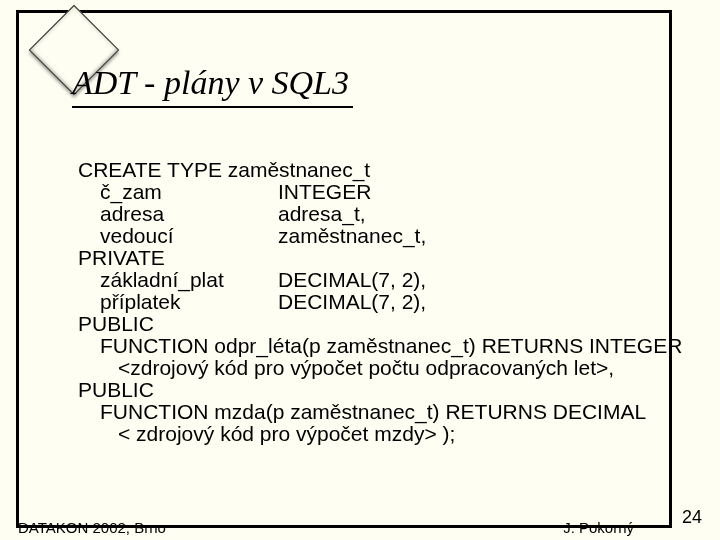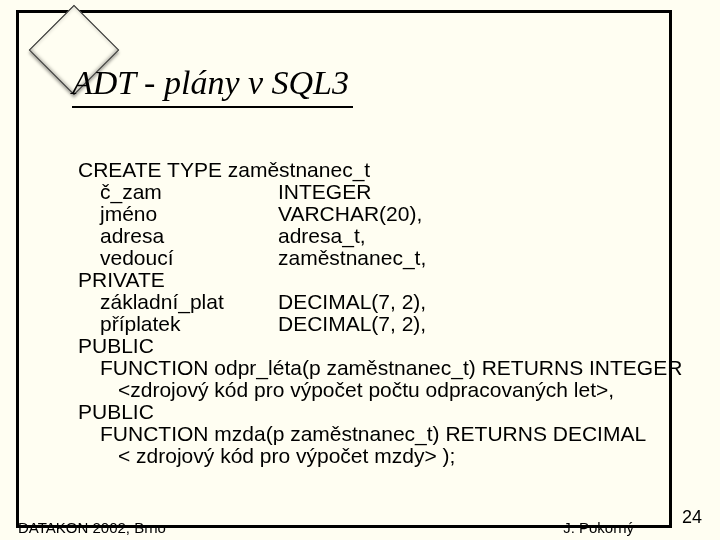--- a/index.html
+++ b/index.html
@@ -72,21 +72,20 @@
 <body>
 
 <div class="frame"></div>
 <div class="diamond"></div>
 
 <div class="title">ADT - plány v SQL3</div>
 
 <div class="code" id="code-block">
     <div class="row">CREATE TYPE zaměstnanec_t</div>
     <div class="row lvl1"><span class="name">č_zam</span><span>INTEGER</span></div>
-    <div class="row lvl1"><span class="name">jméno</span><span>VARCHAR(20),</span></div>
     <div class="row lvl1"><span class="name">adresa</span><span>adresa_t,</span></div>
     <div class="row lvl1"><span class="name">vedoucí</span><span>zaměstnanec_t,</span></div>
     <div class="row">PRIVATE</div>
     <div class="row lvl1"><span class="name">základní_plat</span><span>DECIMAL(7, 2),</span></div>
     <div class="row lvl1"><span class="name">příplatek</span><span>DECIMAL(7, 2),</span></div>
     <div class="row">PUBLIC</div>
     <div class="row lvl1">FUNCTION odpr_léta(p zaměstnanec_t) RETURNS INTEGER</div>
     <div class="row lvl2">&lt;zdrojový kód pro výpočet počtu odpracovaných let&gt;,</div>
     <div class="row">PUBLIC</div>
     <div class="row lvl1">FUNCTION mzda(p zaměstnanec_t) RETURNS DECIMAL</div>

